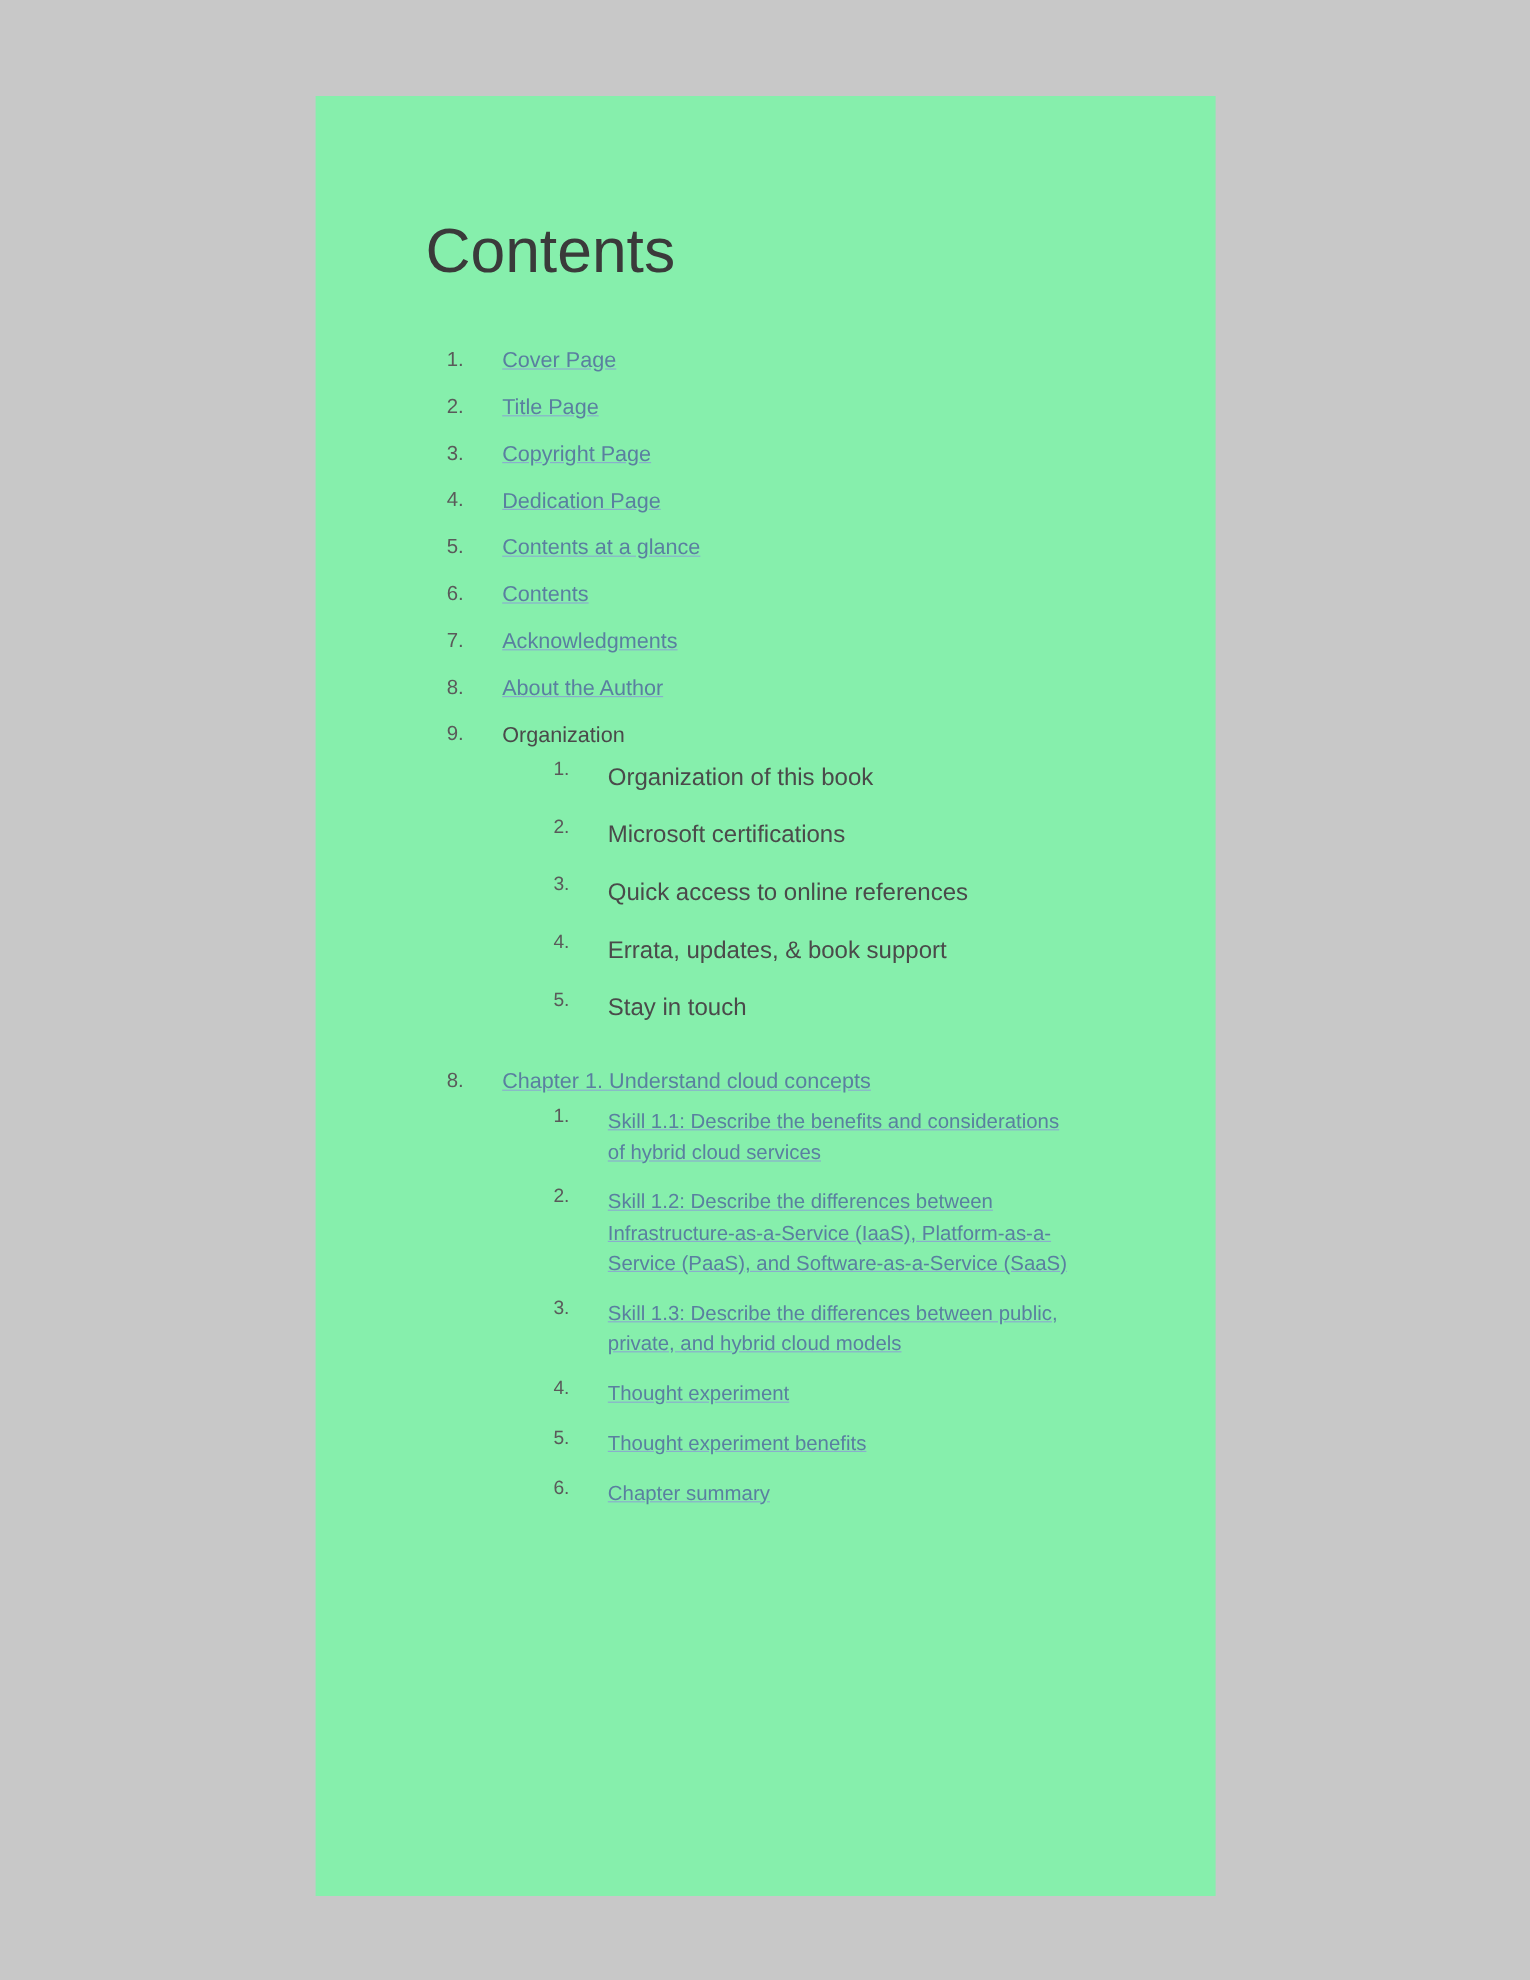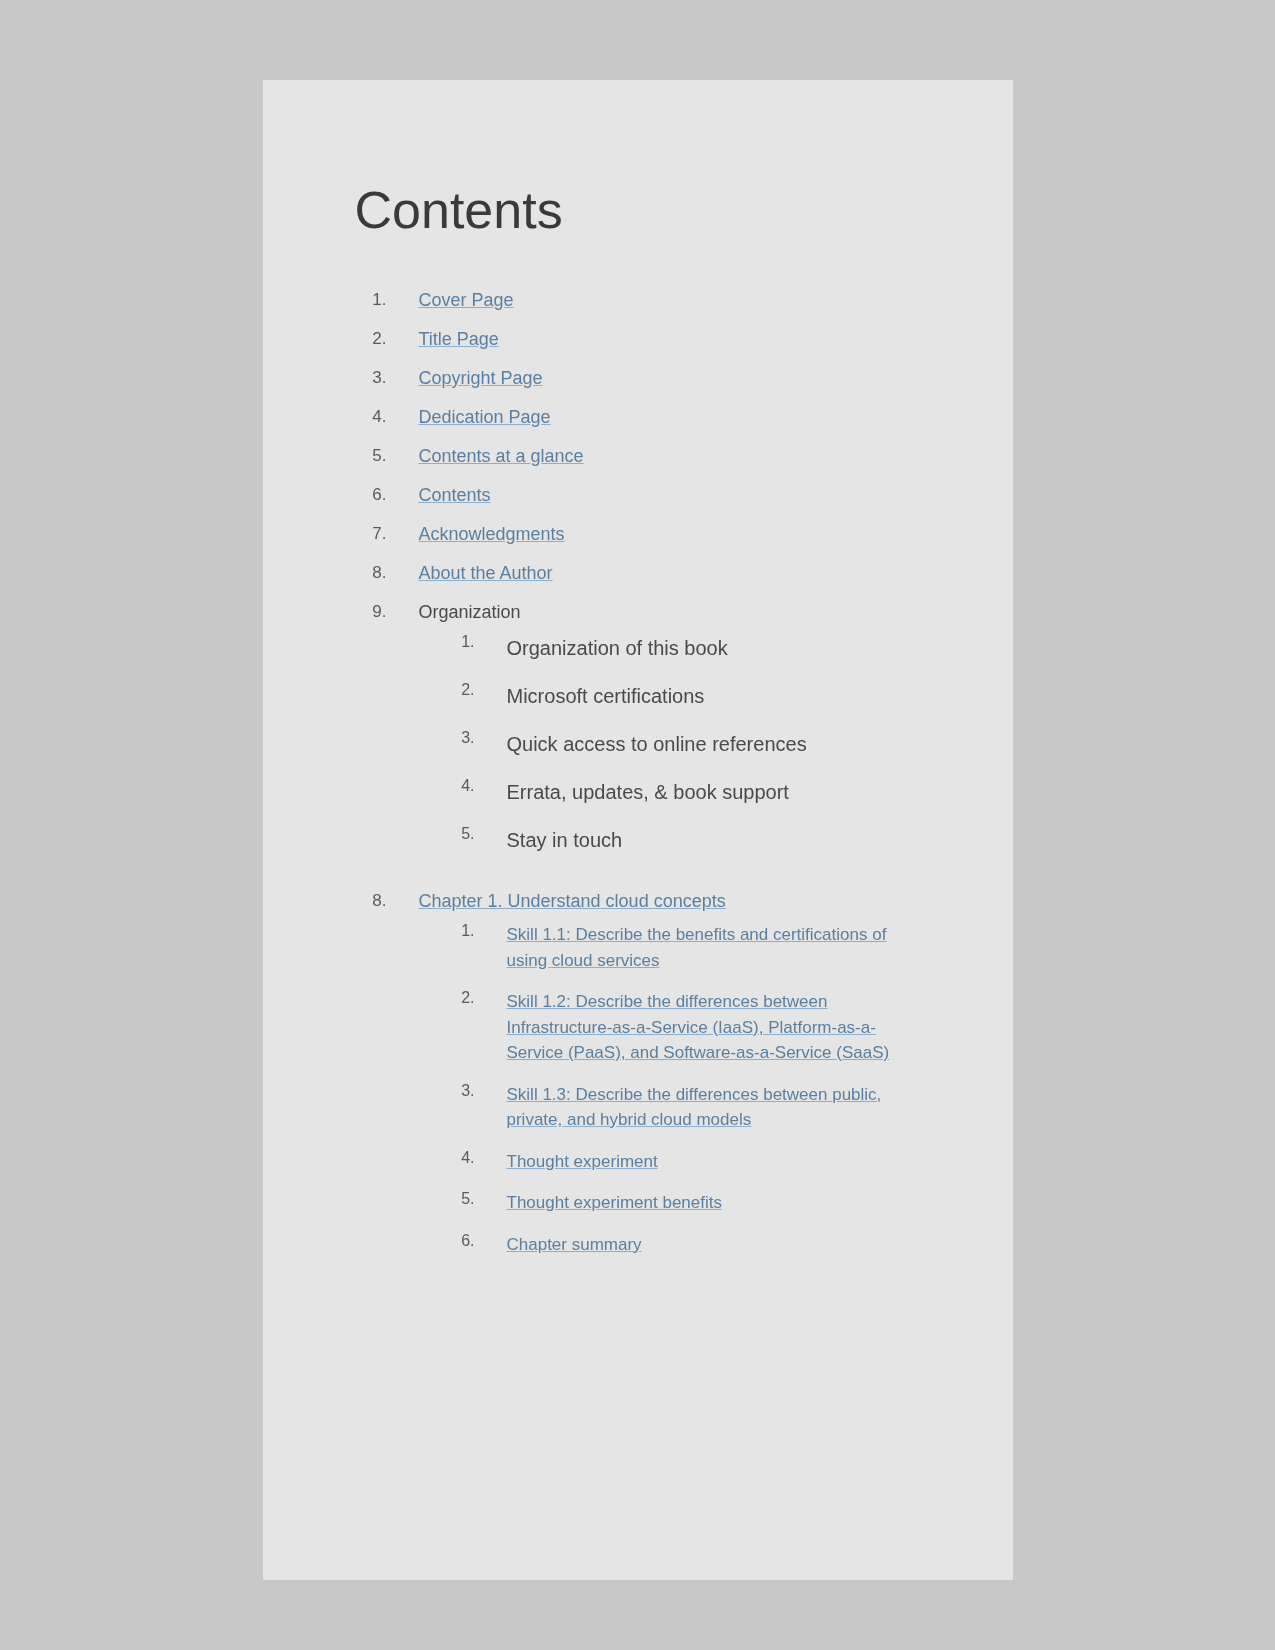--- a/index.html
+++ b/index.html
@@ -13,21 +13,21 @@
       font-family: Georgia, 'Times New Roman', serif;
       width: 1275px;
       min-height: 1650px;
       display: flex;
       justify-content: center;
       align-items: flex-start;
       padding: 80px 0;
     }
 
     .page {
-      background-color: #e5e5e5;
+      background-color: #86efac;
       width: 750px;
       min-height: 1500px;
       padding: 100px 120px 100px 92px;
     }
 
     .page-title {
       font-size: 52px;
       font-weight: 400;
       color: #3a3a3a;
       margin-bottom: 50px;
@@ -215,21 +215,21 @@
     </li>
 
 
     <li class="toc-item">
       <span class="num">8.</span>
       <div>
         <span class="link">Chapter 1. Understand cloud concepts</span>
         <ul class="toc-sub-sub-list">
           <li class="toc-sub-sub-item">
             <span class="num">1.</span>
-            <span class="link">Skill 1.1: Describe the benefits and certifications of using cloud services</span>
+            <span class="link">Skill 1.1: Describe the benefits and considerations of hybrid cloud services</span>
           </li>
           <li class="toc-sub-sub-item">
             <span class="num">2.</span>
             <span class="link">Skill 1.2: Describe the differences between Infrastructure-as-a-Service (IaaS), Platform-as-a-Service (PaaS), and Software-as-a-Service (SaaS)</span>
           </li>
           <li class="toc-sub-sub-item">
             <span class="num">3.</span>
             <span class="link">Skill 1.3: Describe the differences between public, private, and hybrid cloud models</span>
           </li>
           <li class="toc-sub-sub-item">

